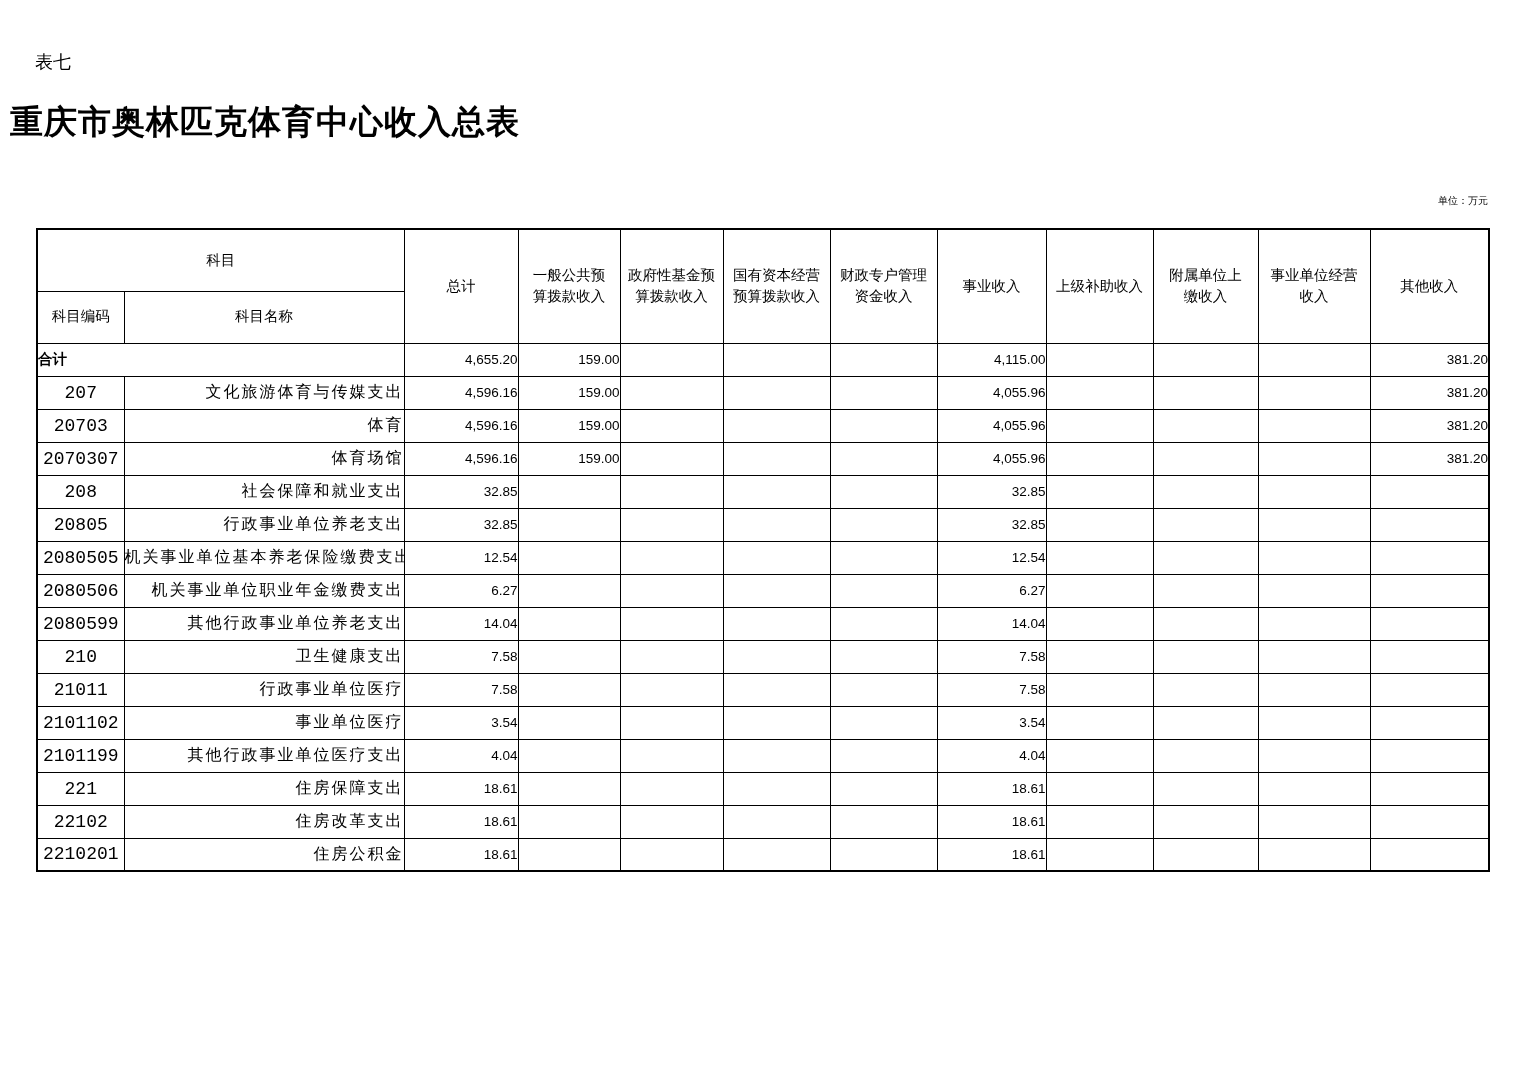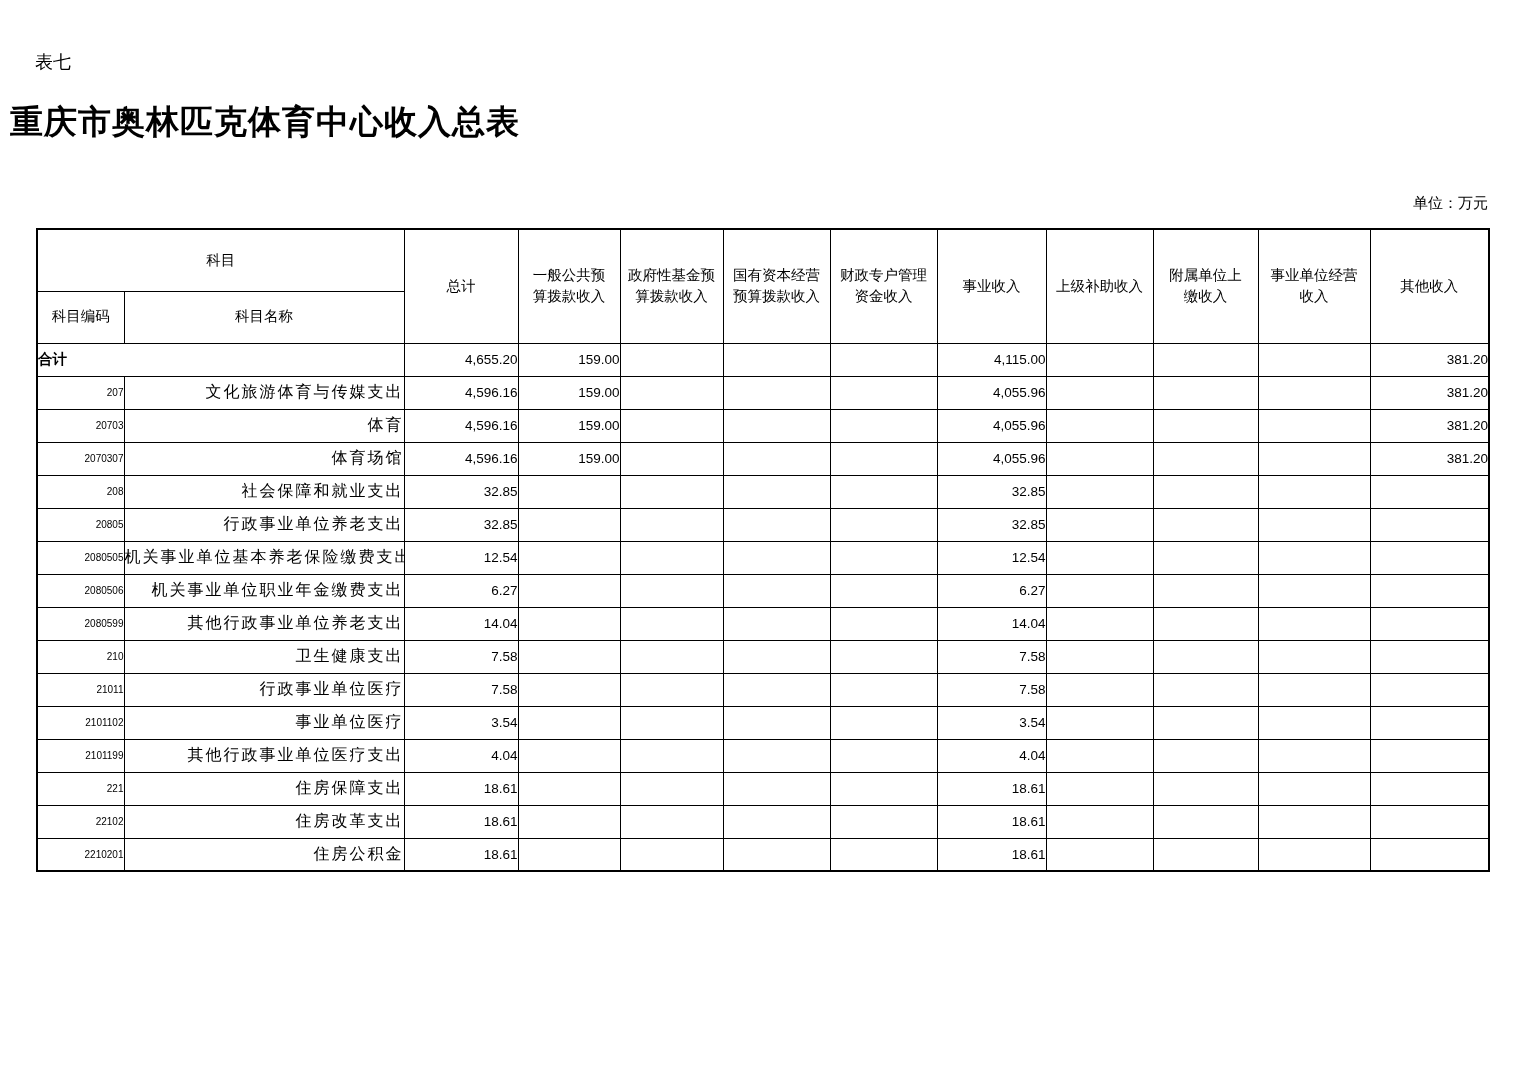--- a/index.html
+++ b/index.html
@@ -31,21 +31,21 @@
     text-align: left;
     font-size: 33px;
     font-weight: bold;
     letter-spacing: 1px;
     font-family: "Liberation Serif", "DejaVu Serif", serif;
   }
   #unit-label {
     position: absolute;
     right: 32px;
     top: 194px;
-    font-size: 15px;
+    font-size: 10px;
     font-family: Liberation Mono, monospace;
   }
   table#income-table {
     position: absolute;
     left: 36px;
     top: 228px;
     width: 1452px;
     border-collapse: collapse;
     table-layout: fixed;
     border: 2px solid #000;
@@ -68,23 +68,23 @@
     line-height: 1.45;
     white-space: pre-line;
   }
   .total-label {
     font-family: "Liberation Sans", "DejaVu Sans", sans-serif;
     font-weight: bold;
     font-size: 14.5px;
     text-align: left;
   }
   .code-cell {
-    font-family: Liberation Sans, sans-serif;
-    font-size: 10px;
-    text-align: right;
+    font-family: Liberation Mono, monospace;
+    font-size: 18px;
+    text-align: center;
     padding-left: 3px;
   }
   .name-cell {
     font-family: Liberation Sans, sans-serif;
     font-size: 16px;
     letter-spacing: 2px;
     text-align: right;
     padding-left: 5px;
     white-space: nowrap;
   }

